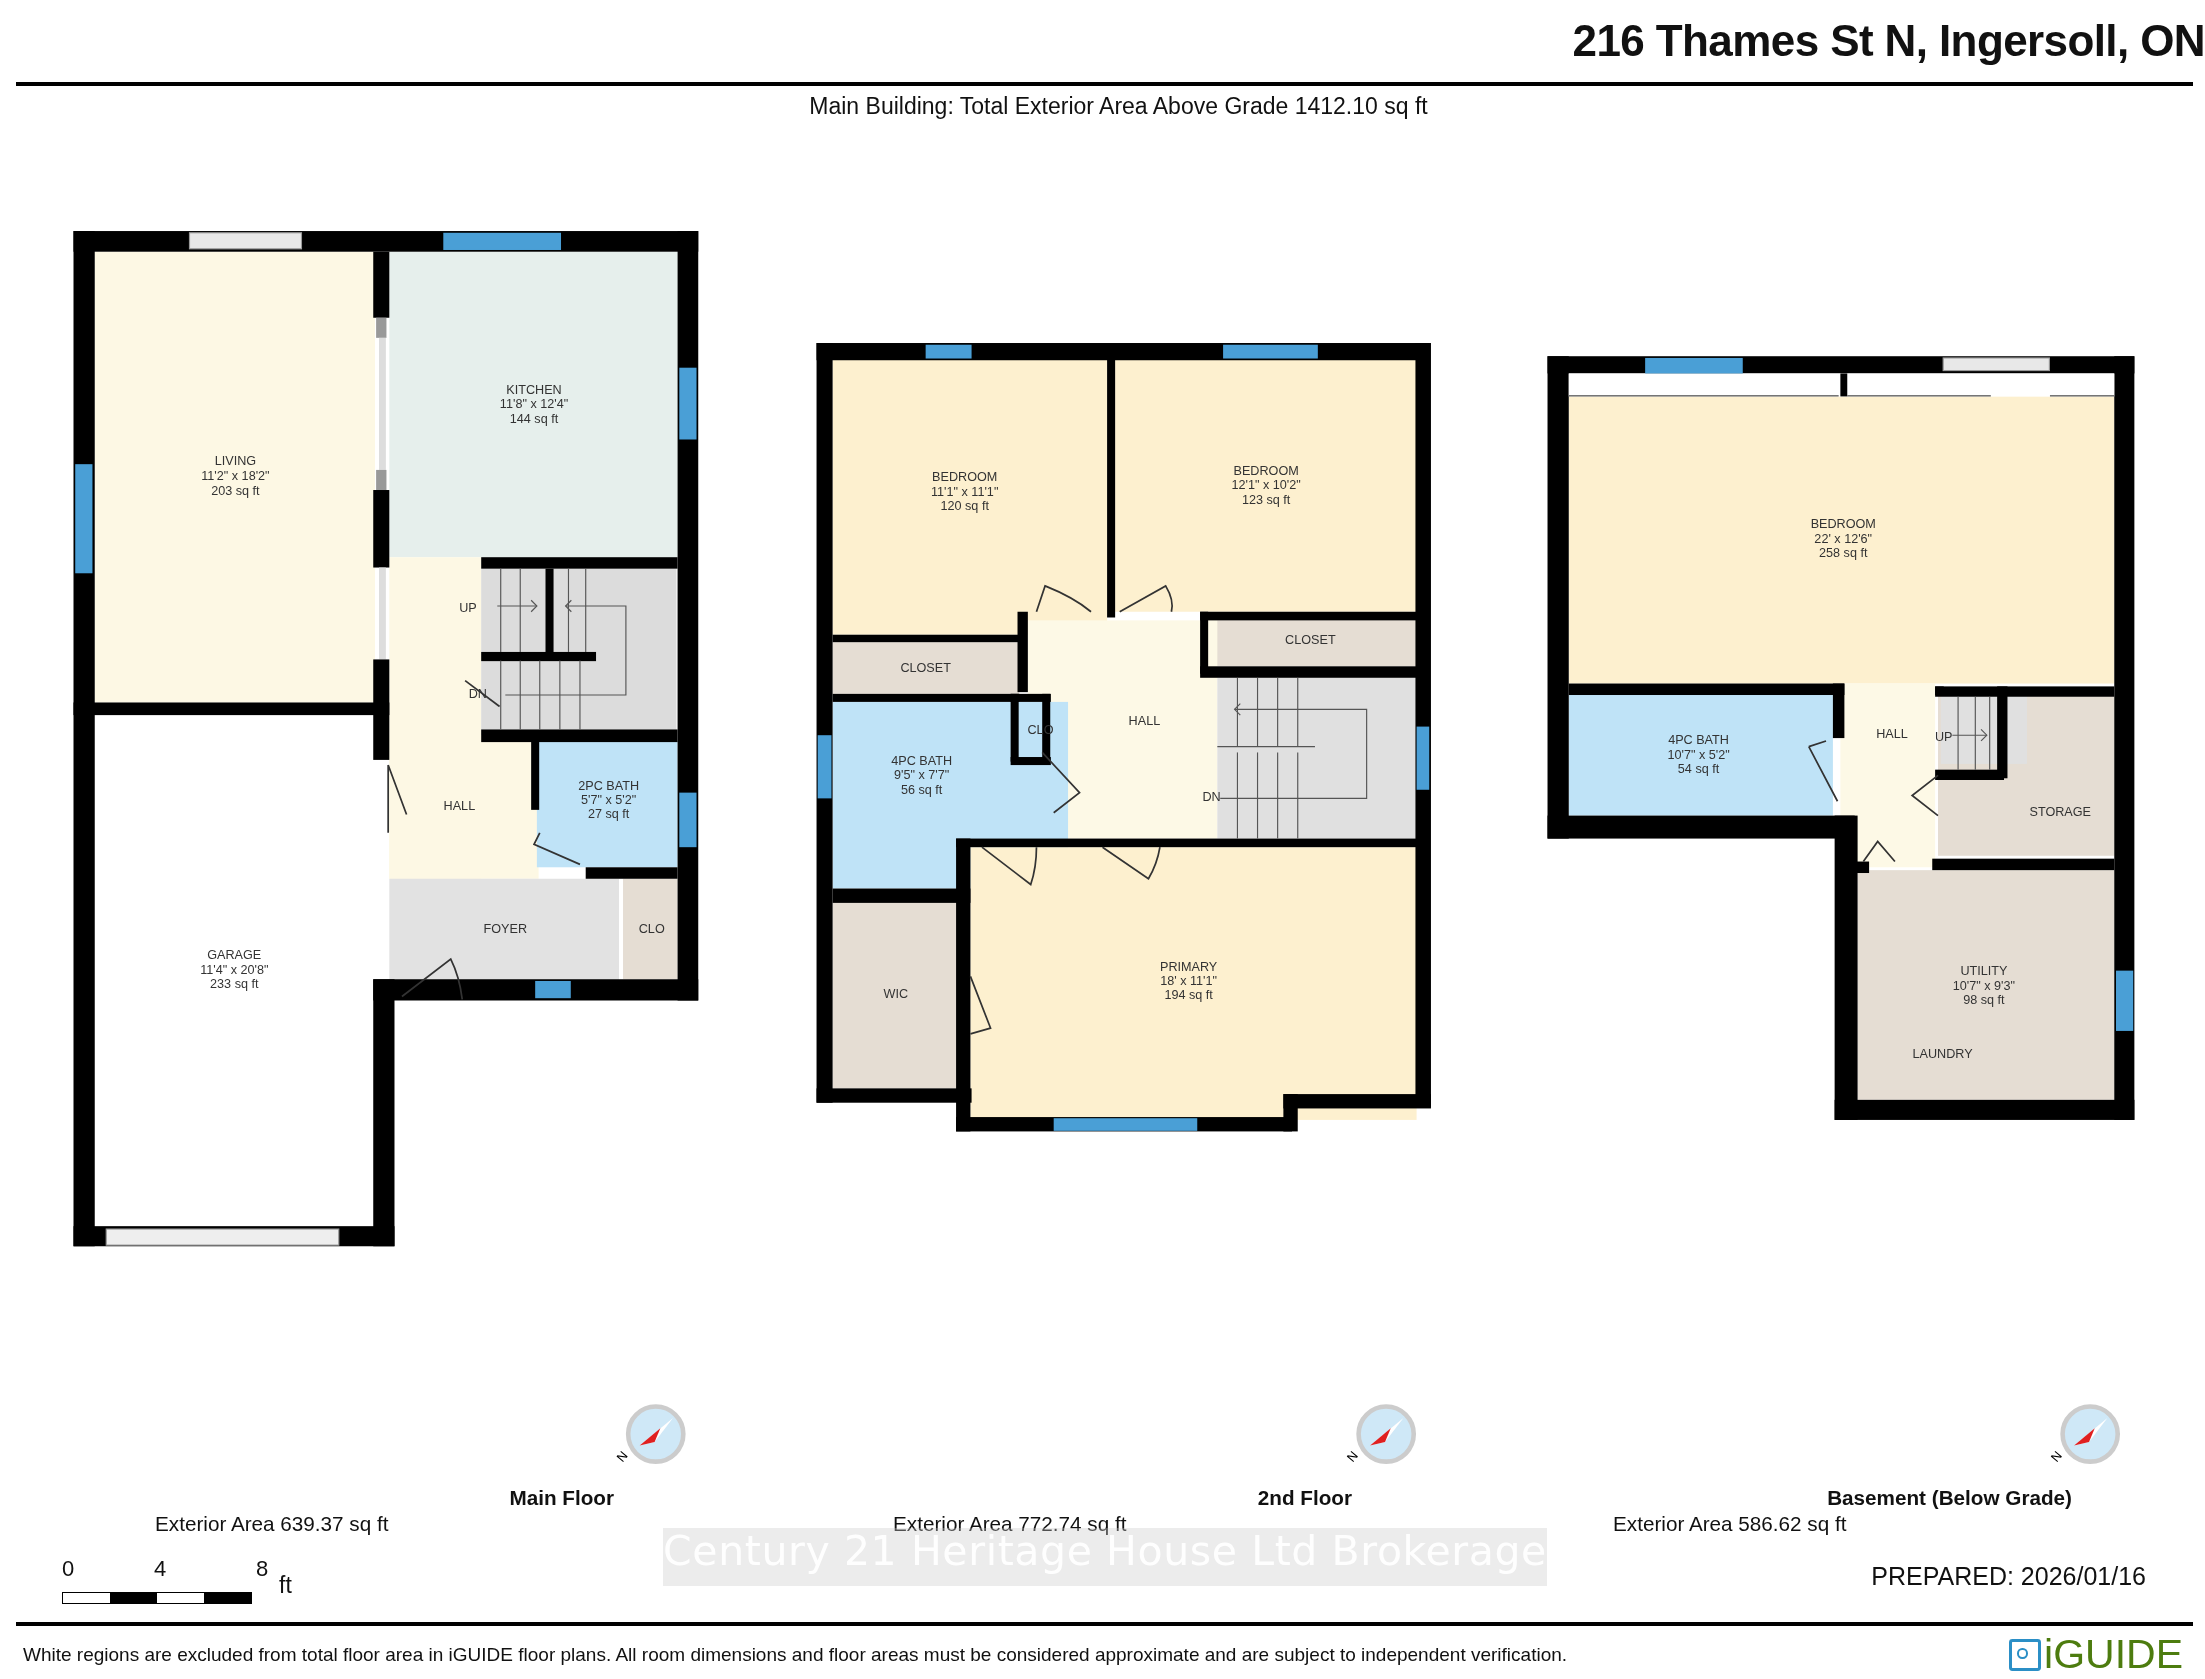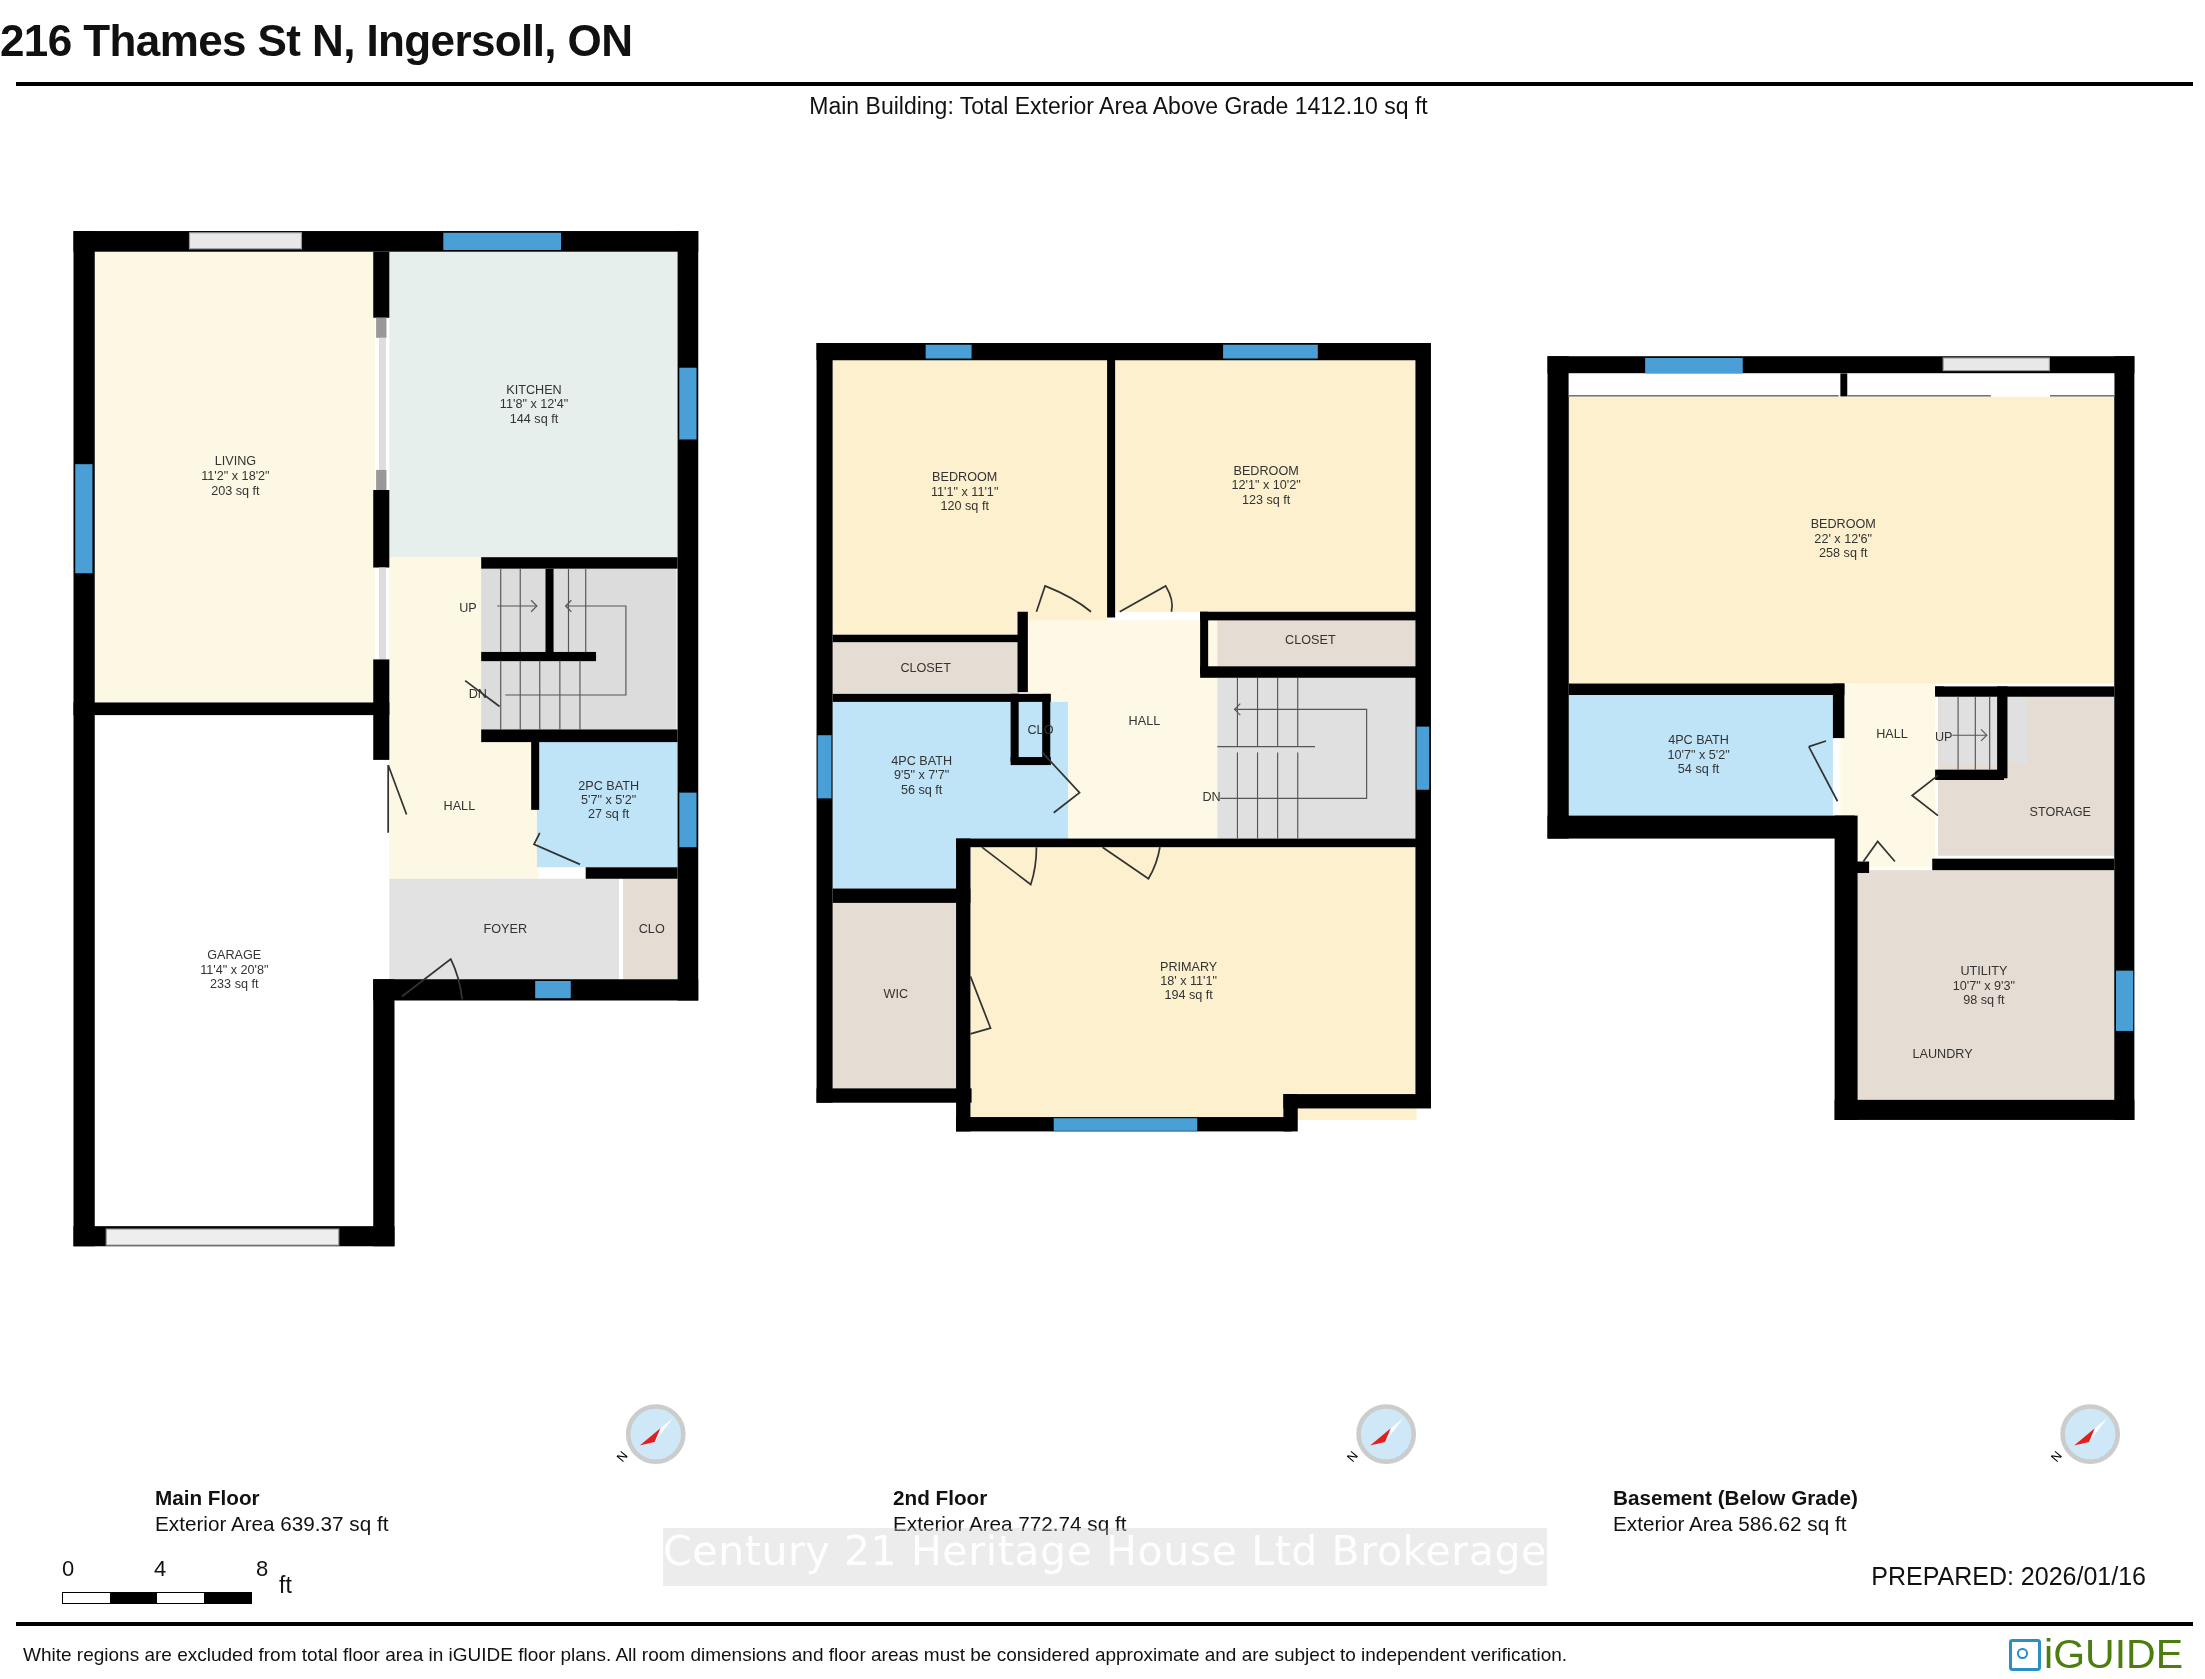--- a/index.html
+++ b/index.html
@@ -1,22 +1,22 @@
 <!DOCTYPE html>
 <html style="font-size:9.2px"><head>
 <meta charset="utf-8">
 <style>
   html, body { margin: 0; padding: 0; background: #ffffff; }
   body { width: 2205px; height: 1680px; position: relative; overflow: hidden; font-family: "Liberation Sans", sans-serif; color: #111; }
-  .title { position: absolute; left: 0; width: 2205px; top: 16px; text-align: left; font-size: 44px; font-weight: bold; letter-spacing: -0.6px; }
+  .title { position: absolute; left: 0; width: 2205px; top: 16px; text-align: right; font-size: 44px; font-weight: bold; letter-spacing: -0.6px; }
   .rule { position: absolute; left: 16px; width: 2177px; height: 4px; background: #000; }
   .subtitle { position: absolute; left: 0; width: 2205px; top: 93px; text-align: center; font-size: 23px; padding-left: 16px; }
   svg.plan { position: absolute; left: 0; top: 0; }
   .room-label { font-family: "Liberation Sans", sans-serif; font-size: 22px; fill: #333; text-anchor: middle; }
-  .floor-name { position: absolute; text-align: left; font-size: 20.7px; font-weight: bold; width: 459px; }
+  .floor-name { position: absolute; text-align: right; font-size: 20.7px; font-weight: bold; width: 459px; }
   .floor-area { position: absolute; text-align: left; font-size: 20.7px; width: 459px; }
   .watermark { position: absolute; left: 663px; top: 1528px; width: 884px; height: 58px; background: rgba(200,200,200,0.35); color: rgba(255,255,255,0.95); font-size: 41px; text-align: center; line-height: 46px; font-family: "DejaVu Sans", sans-serif; letter-spacing: 0.6px; }
   .scale { position: absolute; left: 62px; top: 1556px; }
   .scale .nums { position: absolute; top: 0; font-size: 22px; }
   .scale .bar { position: absolute; top: 36px; left: 0; height: 10.3px; border: 1.7px solid #000; display: flex; }
   .scale .seg { width: 47px; height: 10.3px; }
   .scale .unit { position: absolute; left: 217px; top: 16px; font-size: 23px; }
   .prepared { position: absolute; right: 59px; top: 1562px; font-size: 25px; }
   .disclaimer { position: absolute; left: 23px; top: 1644px; font-size: 19px; }
   .logo { position: absolute; right: 22px; top: 1631px; color: #4d7c0f; font-size: 41px; display: flex; align-items: center; font-family: "Liberation Sans", sans-serif; }

